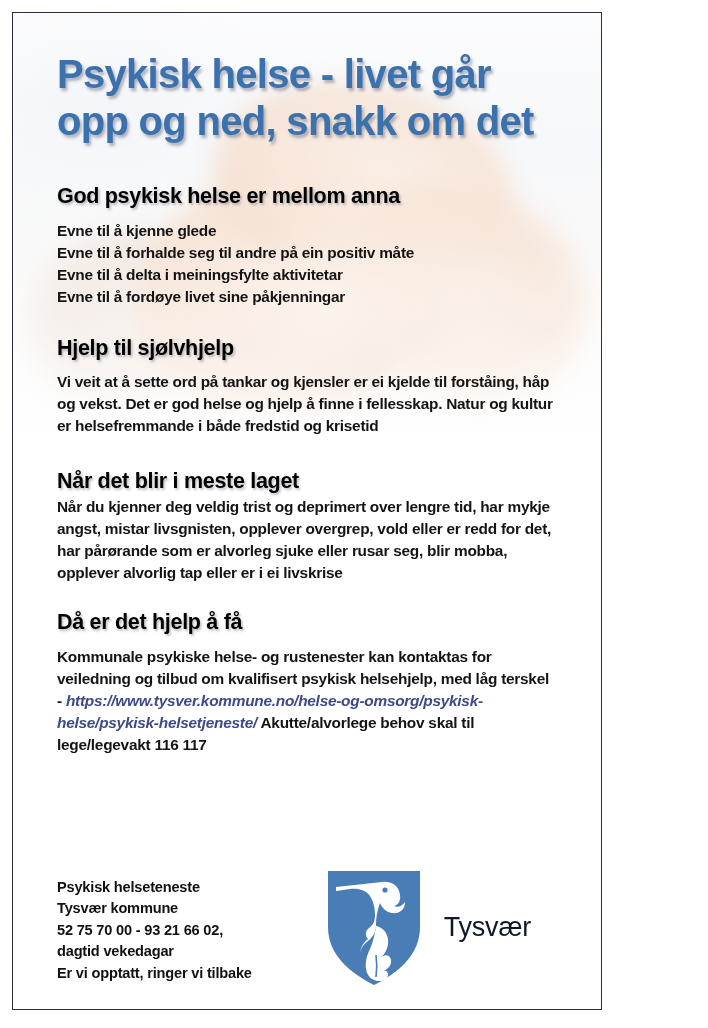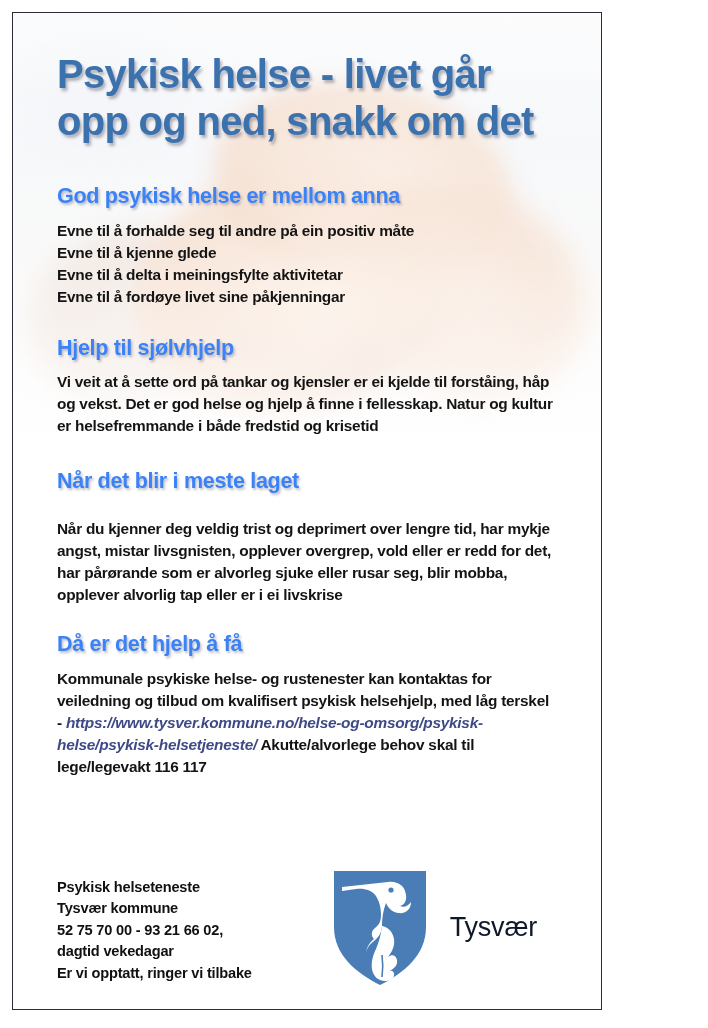--- a/index.html
+++ b/index.html
@@ -108,21 +108,21 @@
     color: #3b72ae;
     text-shadow: 2px 3px 3px rgba(90,90,110,.45);
     max-width: 560px;
   }
 
   h2.section {
     margin: 0;
     font-size: 21.5px;
     font-weight: 700;
     letter-spacing: -0.3px;
-    color: #3b82f6;
+    color: #000000;
     text-shadow: 1.5px 2px 2.5px rgba(95,95,115,.42);
   }
 
   p.body, .body {
     margin: 0;
     font-size: 15.4px;
     line-height: 1.43;
     font-weight: 700;
     letter-spacing: -0.25px;
     color: #141414;
@@ -134,32 +134,32 @@
     color: #3e4a87;
   }
 
   .block-1 { margin-top: 39px; }
   .block-1 h2 { margin-bottom: 11px; }
 
   .block-2 { margin-top: 28px; }
   .block-2 h2 { margin-bottom: 10px; }
 
   .block-3 { margin-top: 32px; }
-  .block-3 h2 { margin-bottom: 24px; }
+  .block-3 h2 { margin-bottom: 2px; }
 
   .block-4 { margin-top: 26px; }
   .block-4 h2 { margin-bottom: 11px; }
 
   .block-5 { margin-top: 21px; }
   .block-5 h2 { margin-bottom: 9px; }
 
   
   .footer {
     position: absolute;
-    left: 0; right: 8px;
+    left: 0; right: 14px;
     bottom: 22px;
     z-index: 3;
     padding: 0 44px;
     display: flex;
     align-items: flex-start;
     justify-content: space-between;
   }
   .contact {
     font-size: 14.6px;
     line-height: 1.47;
@@ -199,22 +199,22 @@
     <div class="bg-fade"></div>
     <div class="bg-veil"></div>
   </div>
 
   <div class="content">
 
     <h1 class="title">Psykisk helse - livet går opp og ned, snakk om det</h1>
 
     <div class="block-1">
       <h2 class="section">God psykisk helse er mellom anna</h2>
+      <p class="body">Evne til å kjenne glede</p>
       <p class="body">Evne til å forhalde seg til andre på ein positiv måte</p>
-      <p class="body">Evne til å kjenne glede</p>
       <p class="body">Evne til å delta i meiningsfylte aktivitetar</p>
       <p class="body">Evne til å fordøye livet sine påkjenningar</p>
     </div>
 
     <div class="block-2">
       <h2 class="section">Hjelp til sjølvhjelp</h2>
       <p class="body">Vi veit at å sette ord på tankar og kjensler er ei kjelde til forståing, håp og vekst. Det er god helse og hjelp å finne i fellesskap. Natur og kultur er helsefremmande i både fredstid og krisetid</p>
     </div>
 
     <div class="block-3">

